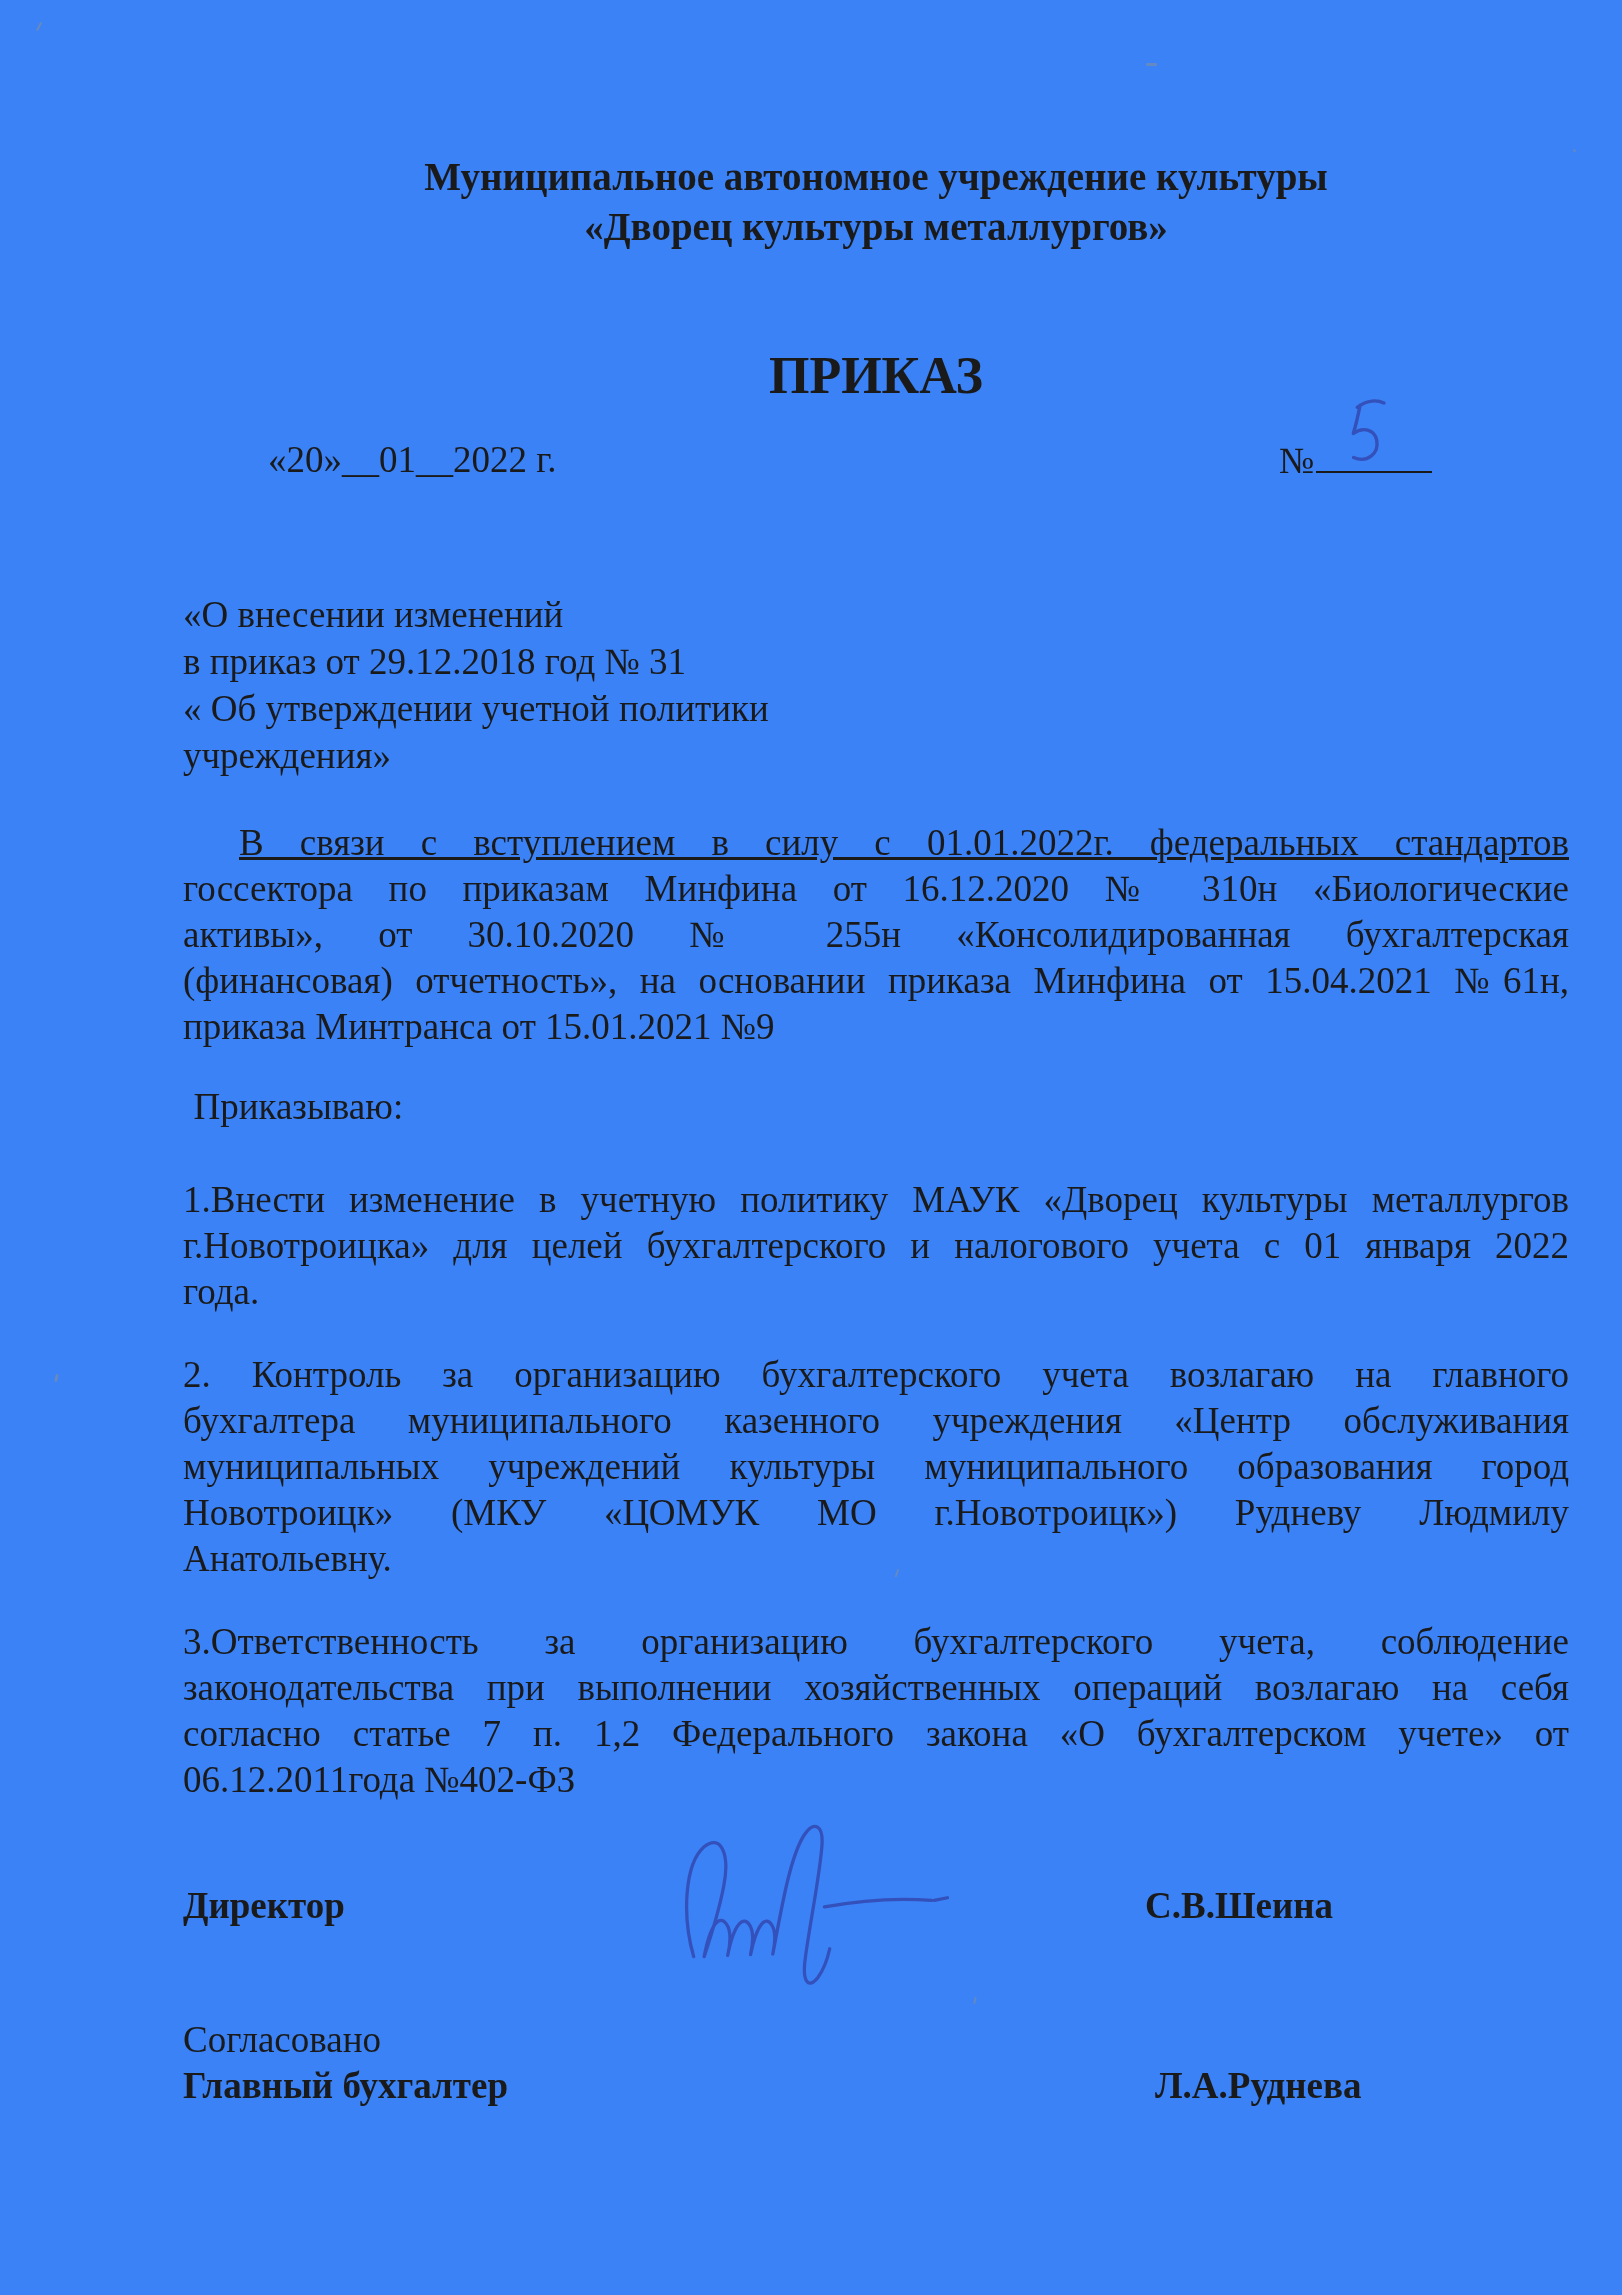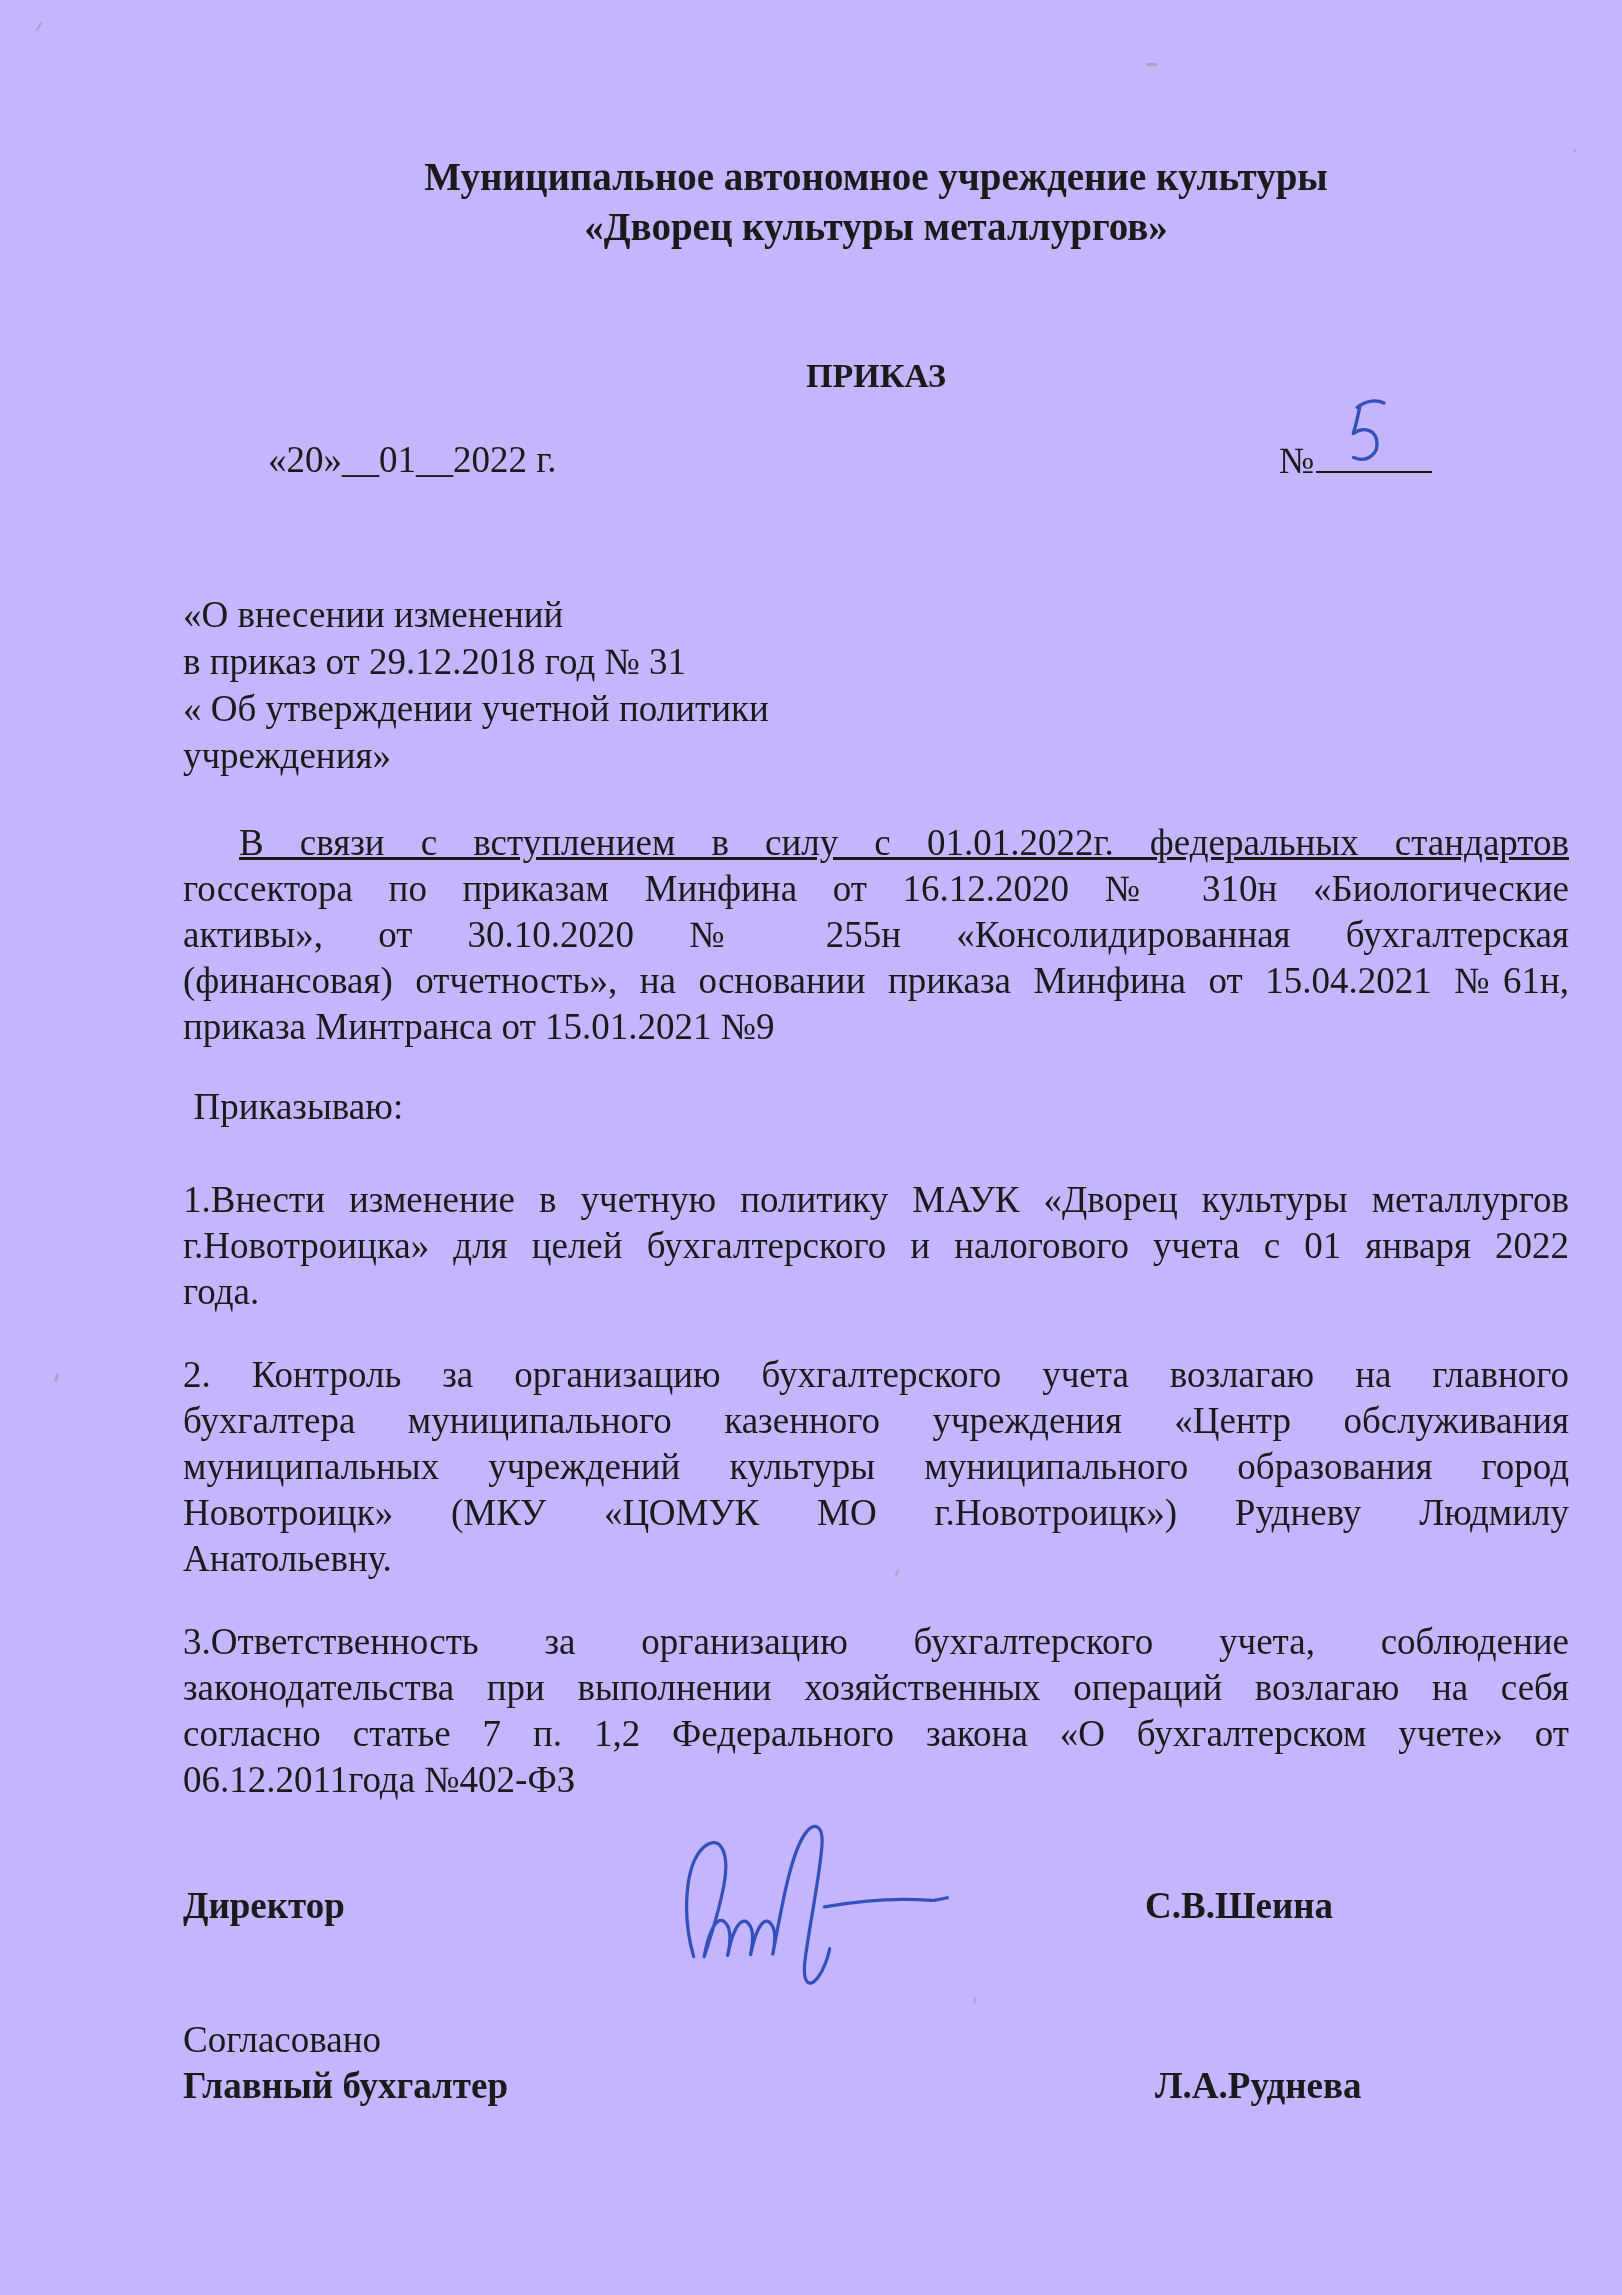--- a/index.html
+++ b/index.html
@@ -2,32 +2,32 @@
 <html lang="ru" style="font-size:10.5px"><head>
 <meta charset="utf-8">
 <title>Приказ № 5</title>
 <style>
   html, body { margin: 0; padding: 0; background: #e8e8e8; }
   .page {
     position: relative;
     width: 1623px;
     height: 2295px;
     margin: 0 auto;
-    background: #c4b5fd;
+    background: #3b82f6;
     color: #1a1a1a;
     font-family: "Liberation Serif", "DejaVu Serif", serif;
     font-size: 37px;
     line-height: 46px;
     padding: 152px 54px 0 183px;
     box-sizing: border-box;
     overflow: hidden;
   }
   .center { text-align: center; }
   .org-header div { font-size: 39px; line-height: 50px; font-weight: bold; }
-  .doc-title { margin-top: 101px; font-size: 34px; line-height: 46px; font-weight: bold; }
+  .doc-title { margin-top: 101px; font-size: 52px; line-height: 46px; font-weight: bold; }
   .date-row { margin-top: 38px; position: relative; height: 46px; }
   .date-text { margin-left: 85px; }
   .num-group { position: absolute; left: 1096px; top: 0; display: inline-flex; align-items: baseline; }
   .num-blank {
     display: inline-block; width: 116px; height: 34px;
     border-bottom: 2.6px solid #1a1a1a; position: relative; margin-left: 1.3px;
   }
   .five { position: absolute; left: 30px; top: -42px; width: 43px; height: 77px; transform: rotate(-5deg); }
   .subject { margin-top: 108px; line-height: 47px; }
   .subject-line { text-align: left; }

